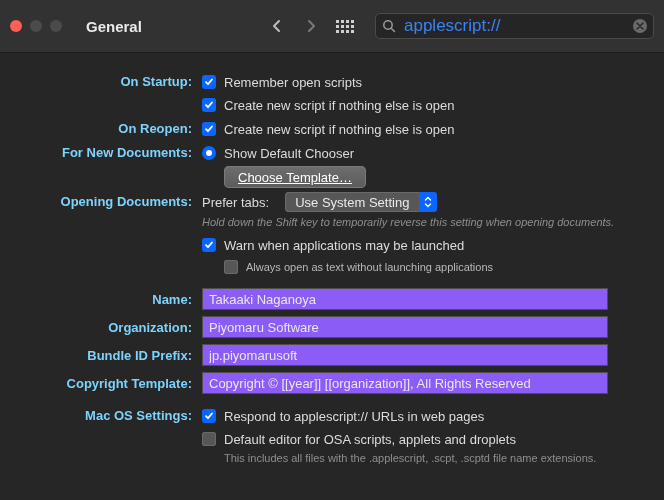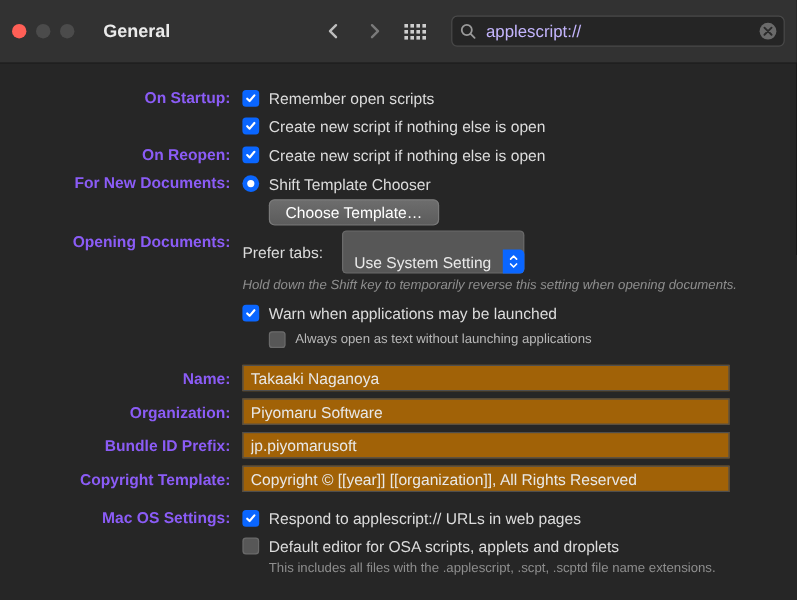--- a/index.html
+++ b/index.html
@@ -62,22 +62,22 @@
     display: flex;
     align-items: center;
     padding: 0 6px;
     gap: 6px;
   }
   .search-wrap input {
     flex: 1;
     background: transparent;
     border: none;
     outline: none;
-    color: #c4b5fd;
-    font-size: 14px;
+    color: #3b82f6;
+    font-size: 17px;
   }
   .clear-btn {
     width: 14px; height: 14px; border-radius: 50%;
     background: #6a6a6a;
     display: flex; align-items: center; justify-content: center;
   }
   .clear-btn svg { display: block; }
 
   
   .content {
@@ -89,21 +89,21 @@
     margin-bottom: 4px;
   }
   .gap-top { margin-top: 6px; }
   .gap-top-lg { margin-top: 12px; }
   .label-col {
     flex: 0 0 192px;
     text-align: right;
     font-weight: 600;
     padding-right: 10px;
     padding-top: 2px;
-    color: #8b5cf6;
+    color: #7dd3fc;
   }
   .ctrl-col {
     flex: 1;
     display: flex;
     flex-direction: column;
     gap: 3px;
   }
   .hline {
     display: flex;
     align-items: center;
@@ -142,49 +142,50 @@
   .push-btn {
     height: 22px;
     padding: 0 14px;
     background: linear-gradient(#6e6e6e, #5b5b5b);
     border-radius: 5px;
     display: inline-flex;
     align-items: center;
     color: #fff;
     font-size: 13px;
     box-shadow: inset 0 0 0 1px #7a7a7a;
+    text-decoration: underline;
   }
   .inline-label { margin-right: 8px; }
   .popup {
     height: 20px;
     background: #575757;
     border-radius: 4px;
     display: inline-flex;
     align-items: center;
-    padding: 16px 0 0 10px;
+    padding: 0 0 0 10px;
     color: #eaeaea;
     font-size: 13px;
     box-shadow: inset 0 0 0 1px #6a6a6a;
   }
   .popup .arrows {
     width: 18px; height: 20px;
     margin-left: 10px;
     background: #0a66ff;
     border-radius: 0 4px 4px 0;
     display: flex; align-items: center; justify-content: center;
   }
   .help-text {
     font-size: 11px;
     color: #8e8e8e;
     margin-top: 1px;
     font-style: italic;
   }
   .text-field {
     height: 22px;
-    background: #a16207;
+    background: #8b5cf6;
     border: 1px solid #4e4e4e;
     border-radius: 0;
     padding: 0 6px;
     color: #e8e8e8;
     font-size: 13px;
     outline: none;
     width: 406px;
     box-sizing: border-box;
   }
   .row-field { align-items: center; margin-bottom: 6px; }
@@ -296,21 +297,21 @@
           <span class="opt-label">Create new script if nothing else is open</span>
         </div>
       </div>
     </div>
 
     <div class="row">
       <div class="label-col">For New Documents:</div>
       <div class="ctrl-col">
         <div class="hline">
           <div class="rb checked"></div>
-          <span class="opt-label">Shift Template Chooser</span>
+          <span class="opt-label">Show Default Chooser</span>
         </div>
         <div class="hline indent">
           <div class="push-btn">Choose Template…</div>
         </div>
       </div>
     </div>
 
     <div class="row">
       <div class="label-col">Opening Documents:</div>
       <div class="ctrl-col">

